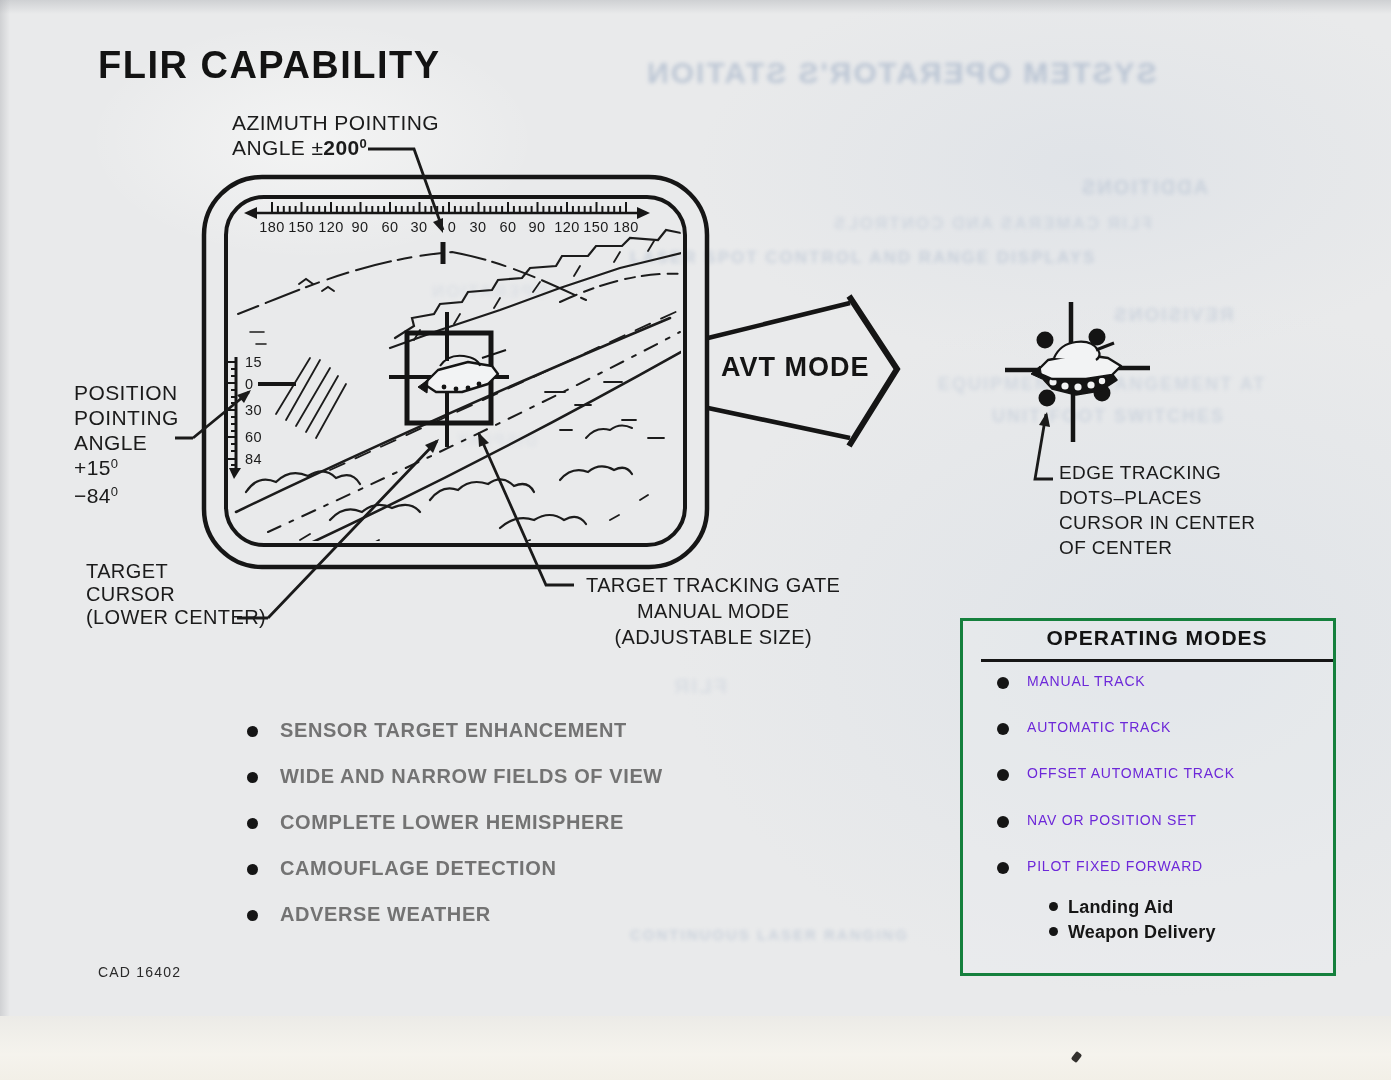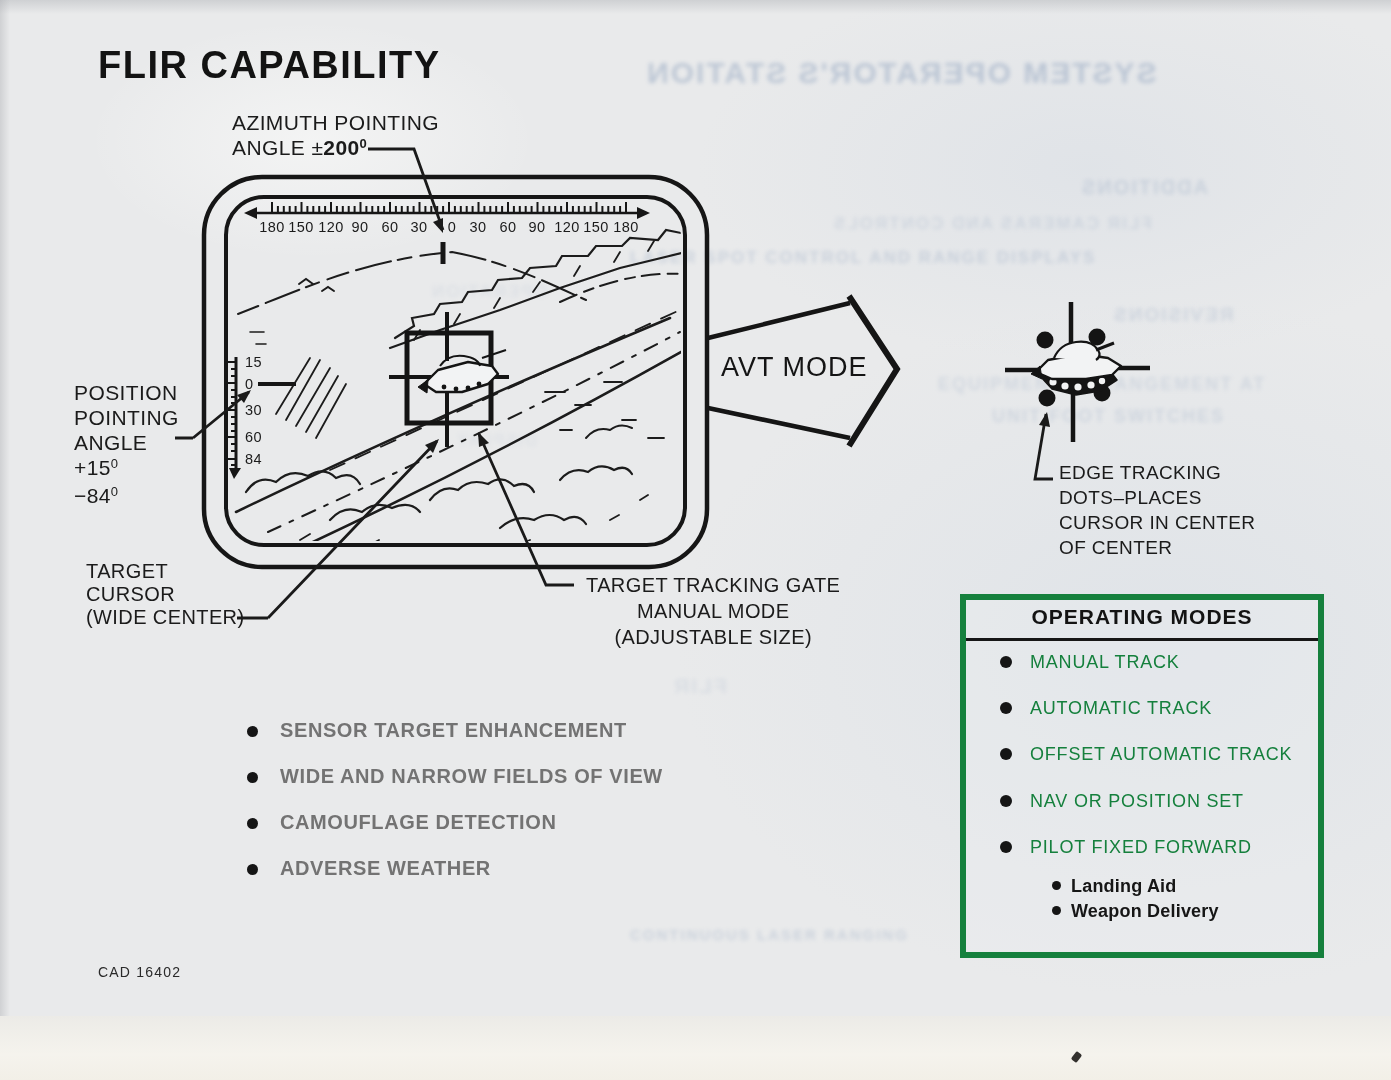--- a/index.html
+++ b/index.html
@@ -25,35 +25,35 @@
   .ghost.mir{transform:scaleX(-1);}
 
   h1#title{position:absolute;left:98px;top:44px;margin:0;font-size:38px;font-weight:bold;
            letter-spacing:1.5px;color:#131313;}
 
   .lbl{position:absolute;font-size:21px;line-height:25px;letter-spacing:.4px;color:#1b1b1b;white-space:nowrap;}
   .lbl-sm{font-size:20px;line-height:23px;}
   .deg{font-size:13px;position:relative;top:-7px;}
   b{font-weight:bold;}
 
-  #avt-label{position:absolute;left:721px;top:352px;font-size:27px;font-weight:normal;letter-spacing:1px;color:#141414;white-space:nowrap;}
+  #avt-label{position:absolute;left:721px;top:352px;font-size:27px;font-weight:bold;letter-spacing:1px;color:#141414;white-space:nowrap;}
 
   
   #features-heading{position:absolute;left:172px;top:663px;font-size:34px;font-weight:bold;letter-spacing:1px;color:#131313;}
   #features-list{position:absolute;left:247px;top:719px;}
   .feat-row{display:flex;align-items:flex-start;margin-bottom:23px;}
   .feat-row .dot{width:11px;height:11px;border-radius:50%;background:#151515;margin:7px 22px 0 0;flex:0 0 auto;}
   .feat-row .txt{font-size:20px;font-weight:bold;letter-spacing:.6px;color:#737373;white-space:nowrap;}
 
   
-  #modes-box{position:absolute;left:960px;top:594px;width:352px;height:352px;border:6px solid #15803d;background:rgba(236,238,240,.35);}
+  #modes-box{position:absolute;left:960px;top:618px;width:352px;height:352px;border:3px solid #15803d;background:rgba(236,238,240,.35);padding-left:18px;}
   #modes-header{height:33px;border-bottom:3px solid #161616;text-align:center;font-size:21px;font-weight:bold;letter-spacing:1px;padding-top:5px;color:#131313;}
   .mode-row{position:absolute;left:34px;display:flex;align-items:flex-start;}
   .mode-row .dot{width:12px;height:12px;border-radius:50%;background:#151515;margin:4px 18px 0 0;flex:0 0 auto;}
-  .mode-row .txt{font-size:18px;letter-spacing:.8px;color:#15803d;white-space:nowrap;}
+  .mode-row .txt{font-size:14px;letter-spacing:.8px;color:#6d28d9;white-space:nowrap;}
   .mode-sub{position:absolute;left:86px;display:flex;align-items:flex-start;}
   .mode-sub .dot{width:9px;height:9px;border-radius:50%;background:#151515;margin:5px 10px 0 0;flex:0 0 auto;}
   .mode-sub .txt{font-size:18px;font-weight:bold;letter-spacing:.2px;color:#161616;white-space:nowrap;}
 
   #cad{position:absolute;left:98px;top:964px;font-size:14px;letter-spacing:1.2px;color:#2a2a2a;}
 
   svg text.scl{font-family:"Liberation Sans",sans-serif;font-size:14.5px;fill:#1b1b1b;letter-spacing:.5px;}
 </style>
 </head>
 <body>
@@ -225,21 +225,21 @@
     <div>POSITION</div>
     <div>POINTING</div>
     <div>ANGLE</div>
     <div><span>+15</span><span class="deg">0</span></div>
     <div><span>−84</span><span class="deg">0</span></div>
   </div>
 
   <div class="lbl lbl-sm" style="left:86px;top:560px;">
     <div>TARGET</div>
     <div>CURSOR</div>
-    <div>(WIDE CENTER)</div>
+    <div>(LOWER CENTER)</div>
   </div>
 
   <div class="lbl lbl-sm" style="left:586px;top:572px;line-height:26px;text-align:center;">
     <div>TARGET TRACKING GATE</div>
     <div>MANUAL MODE</div>
     <div>(ADJUSTABLE SIZE)</div>
   </div>
 
   <div id="avt-label">AVT MODE</div>
 
@@ -254,20 +254,24 @@
     <div class="feat-row">
         <span class="dot"></span>
         <span class="txt">SENSOR TARGET ENHANCEMENT</span>
       </div>
     <div class="feat-row">
         <span class="dot"></span>
         <span class="txt">WIDE AND NARROW FIELDS OF VIEW</span>
       </div>
     <div class="feat-row">
         <span class="dot"></span>
+        <span class="txt">COMPLETE LOWER HEMISPHERE</span>
+      </div>
+    <div class="feat-row">
+        <span class="dot"></span>
         <span class="txt">CAMOUFLAGE DETECTION</span>
       </div>
     <div class="feat-row">
         <span class="dot"></span>
         <span class="txt">ADVERSE WEATHER</span>
       </div>
   </div>
 
   <div id="modes-box">
     <div id="modes-header">OPERATING MODES</div>

